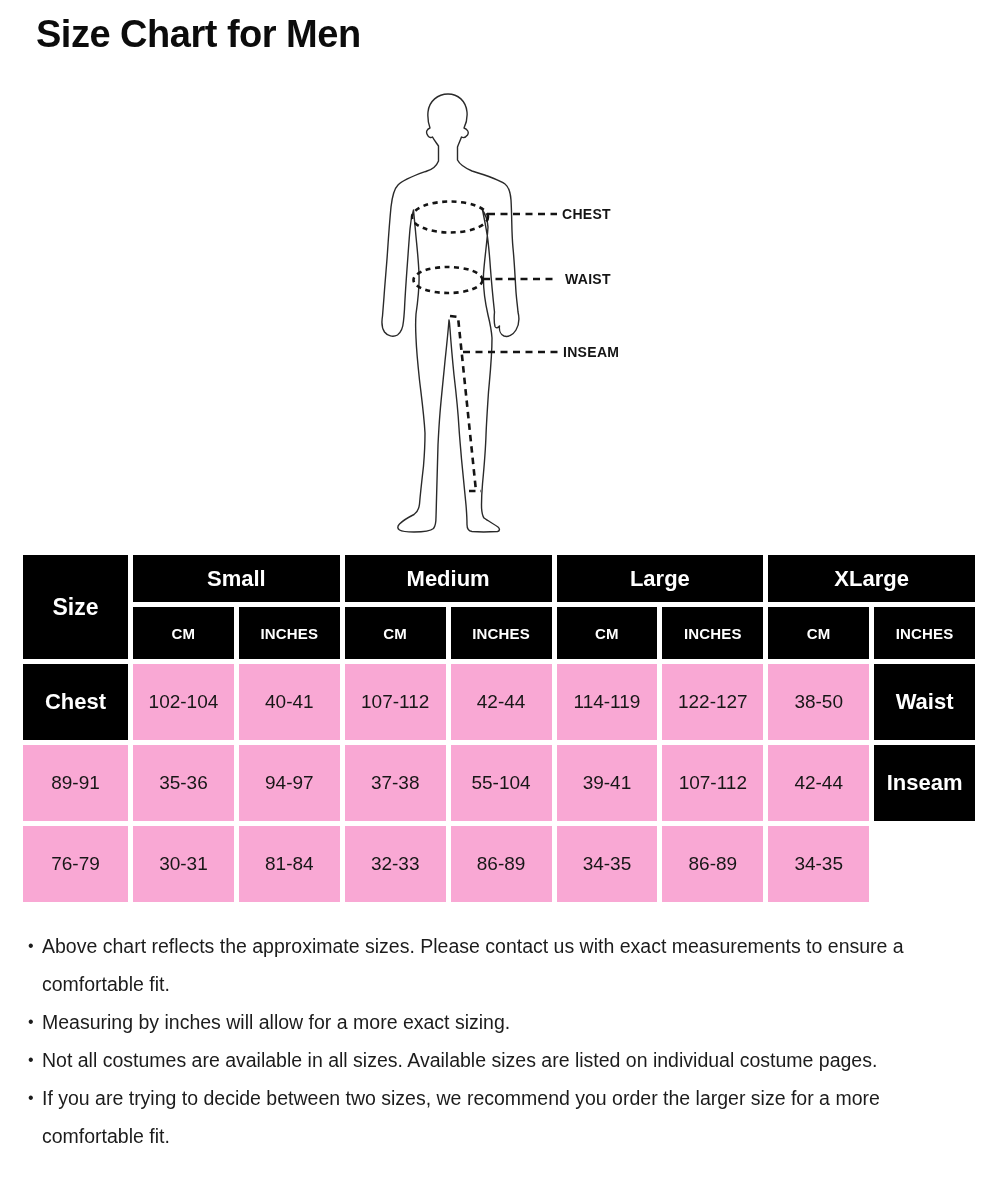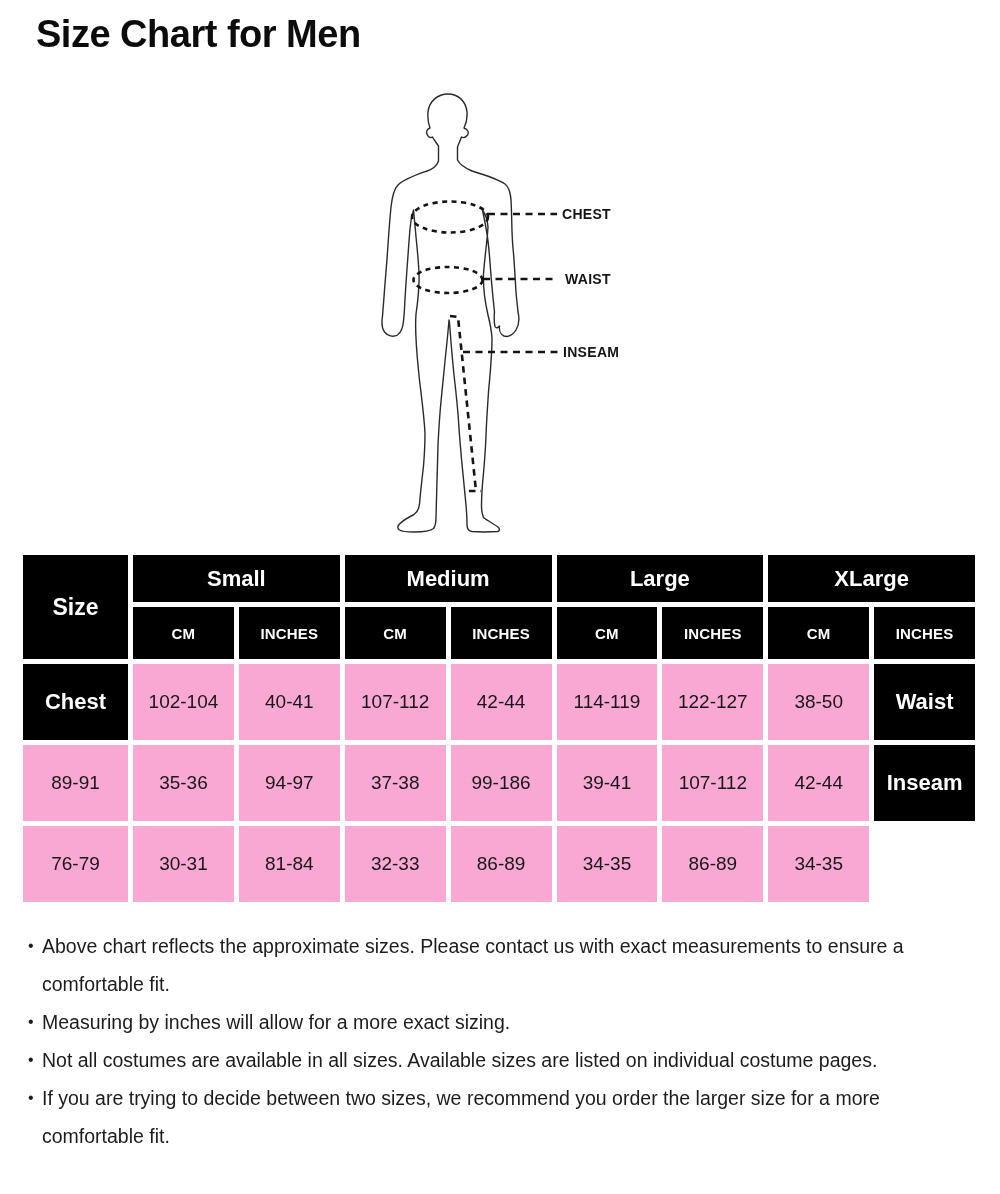--- a/index.html
+++ b/index.html
@@ -171,21 +171,21 @@
   <div class="cell data">42-44</div>
   <div class="cell data">114-119</div>
   <div class="cell data">122-127</div>
   <div class="cell data">38-50</div>
 
   <div class="cell head rowlabel">Waist</div>
   <div class="cell data">89-91</div>
   <div class="cell data">35-36</div>
   <div class="cell data">94-97</div>
   <div class="cell data">37-38</div>
-  <div class="cell data">99-186</div>
+  <div class="cell data">55-104</div>
   <div class="cell data">39-41</div>
   <div class="cell data">107-112</div>
   <div class="cell data">42-44</div>
 
   <div class="cell head rowlabel">Inseam</div>
   <div class="cell data">76-79</div>
   <div class="cell data">30-31</div>
   <div class="cell data">81-84</div>
   <div class="cell data">32-33</div>
   <div class="cell data">86-89</div>

